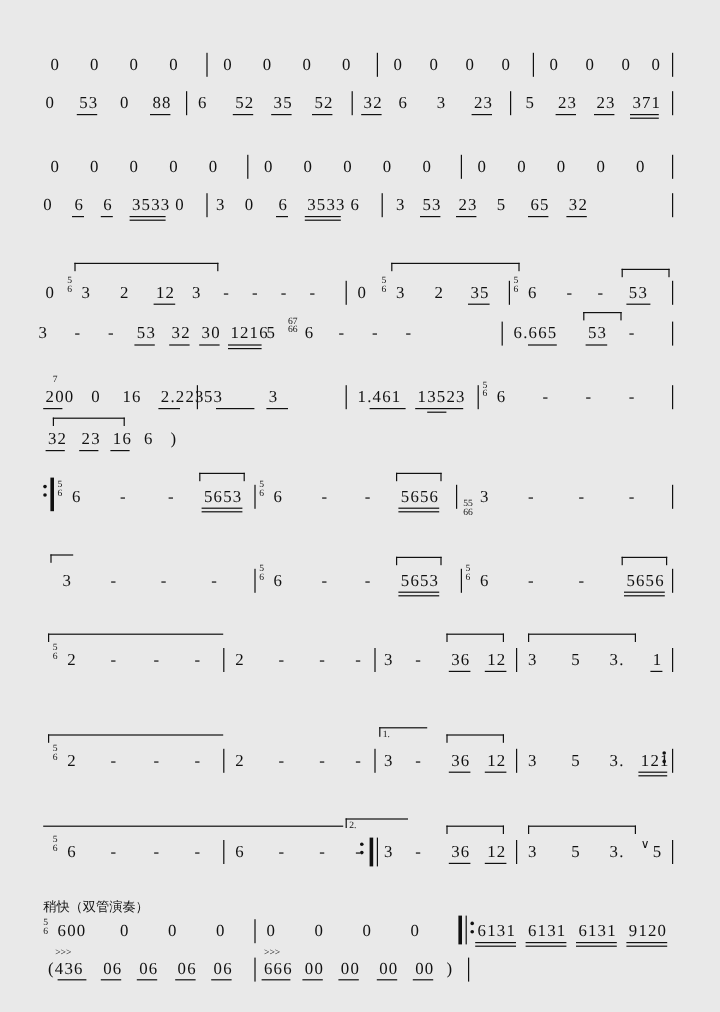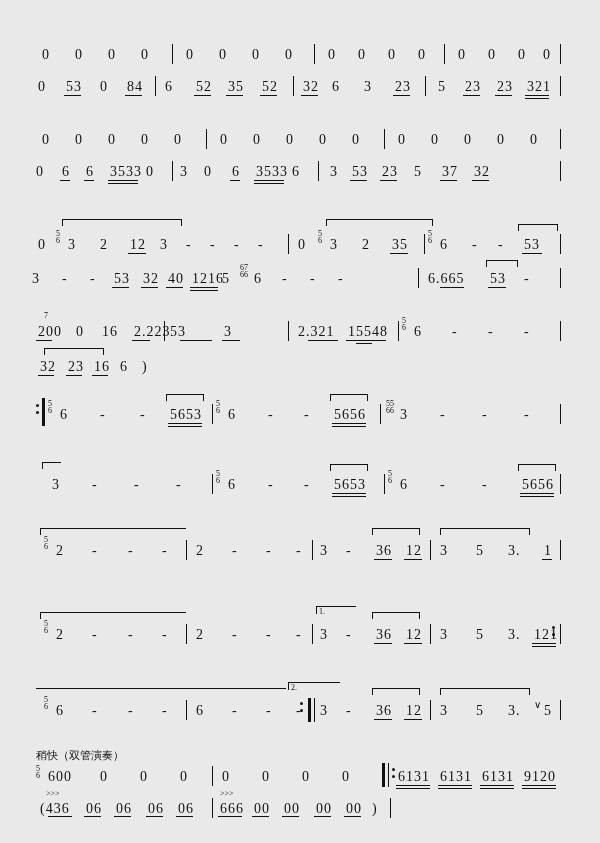--- a/index.html
+++ b/index.html
@@ -127,21 +127,21 @@
     <div class="g num" style="left:458px; top:48px;">0</div>
     <div class="g num" style="left:488px; top:48px;">0</div>
     <div class="g num" style="left:518px; top:48px;">0</div>
     <div class="g num" style="left:543px; top:48px;">0</div>
     <div class="bar" style="left:560px; top:44px; height:20px;"></div>
 
     <div class="g num" style="left:38px; top:80px;">0</div>
     <div class="g num" style="left:66px; top:80px;">53</div>
     <div class="underline" style="left:64px; top:95px; width:17px;"></div>
     <div class="g num" style="left:100px; top:80px;">0</div>
-    <div class="g num" style="left:127px; top:80px;">84</div>
+    <div class="g num" style="left:127px; top:80px;">88</div>
     <div class="underline" style="left:125px; top:95px; width:17px;"></div>
     <div class="bar" style="left:155px; top:76px; height:20px;"></div>
 
     <div class="g num" style="left:165px; top:80px;">6</div>
     <div class="g num" style="left:196px; top:80px;">52</div>
     <div class="underline" style="left:194px; top:95px; width:17px;"></div>
     <div class="g num" style="left:228px; top:80px;">35</div>
     <div class="underline" style="left:226px; top:95px; width:17px;"></div>
     <div class="g num" style="left:262px; top:80px;">52</div>
     <div class="underline" style="left:260px; top:95px; width:17px;"></div>
@@ -153,21 +153,21 @@
     <div class="g num" style="left:364px; top:80px;">3</div>
     <div class="g num" style="left:395px; top:80px;">23</div>
     <div class="underline" style="left:393px; top:95px; width:17px;"></div>
     <div class="bar" style="left:425px; top:76px; height:20px;"></div>
 
     <div class="g num" style="left:438px; top:80px;">5</div>
     <div class="g num" style="left:465px; top:80px;">23</div>
     <div class="underline" style="left:463px; top:95px; width:17px;"></div>
     <div class="g num" style="left:497px; top:80px;">23</div>
     <div class="underline" style="left:495px; top:95px; width:17px;"></div>
-    <div class="g num" style="left:527px; top:80px;">321</div>
+    <div class="g num" style="left:527px; top:80px;">371</div>
     <div class="underline" style="left:525px; top:95px; width:24px;"></div>
     <div class="underline" style="left:525px; top:98px; width:24px;"></div>
     <div class="bar" style="left:560px; top:76px; height:20px;"></div>
   </div>
 
   <div>
     <div class="g num" style="left:42px; top:133px;">0</div>
     <div class="g num" style="left:75px; top:133px;">0</div>
     <div class="g num" style="left:108px; top:133px;">0</div>
     <div class="g num" style="left:141px; top:133px;">0</div>
@@ -208,21 +208,21 @@
     <div class="underline" style="left:254px; top:183px; width:30px;"></div>
     <div class="g num" style="left:292px; top:165px;">6</div>
     <div class="bar" style="left:318px; top:161px; height:20px;"></div>
 
     <div class="g num" style="left:330px; top:165px;">3</div>
     <div class="g num" style="left:352px; top:165px;">53</div>
     <div class="underline" style="left:350px; top:180px; width:17px;"></div>
     <div class="g num" style="left:382px; top:165px;">23</div>
     <div class="underline" style="left:380px; top:180px; width:17px;"></div>
     <div class="g num" style="left:414px; top:165px;">5</div>
-    <div class="g num" style="left:442px; top:165px;">37</div>
+    <div class="g num" style="left:442px; top:165px;">65</div>
     <div class="underline" style="left:440px; top:180px; width:17px;"></div>
     <div class="g num" style="left:474px; top:165px;">32</div>
     <div class="underline" style="left:472px; top:180px; width:17px;"></div>
     <div class="bar" style="left:560px; top:161px; height:20px;"></div>
   </div>
 
   <div>
     <div class="slurbox" style="left:62px; top:219px; width:118px;"></div>
     <div class="g num" style="left:38px; top:238px;">0</div>
     <div class="clefwrap" style="left:56px; top:230px;">5<br>6</div>
@@ -254,21 +254,21 @@
     <div class="underline" style="left:522px; top:253px; width:20px;"></div>
     <div class="bar" style="left:560px; top:234px; height:20px;"></div>
 
     <div class="g num" style="left:32px; top:272px;">3</div>
     <div class="g num" style="left:62px; top:272px;">-</div>
     <div class="g num" style="left:90px; top:272px;">-</div>
     <div class="g num" style="left:114px; top:272px;">53</div>
     <div class="underline" style="left:112px; top:287px; width:17px;"></div>
     <div class="g num" style="left:143px; top:272px;">32</div>
     <div class="underline" style="left:141px; top:287px; width:17px;"></div>
-    <div class="g num" style="left:168px; top:272px;">40</div>
+    <div class="g num" style="left:168px; top:272px;">30</div>
     <div class="underline" style="left:166px; top:287px; width:17px;"></div>
     <div class="g num" style="left:192px; top:272px;">1216</div>
     <div class="underline" style="left:190px; top:287px; width:28px;"></div>
     <div class="underline" style="left:190px; top:290px; width:28px;"></div>
     <div class="g num" style="left:222px; top:272px;">5</div>
     <div class="clefwrap" style="left:240px; top:264px;">67<br>66</div>
     <div class="g num" style="left:254px; top:272px;">6</div>
     <div class="g num" style="left:282px; top:272px;">-</div>
     <div class="g num" style="left:310px; top:272px;">-</div>
     <div class="g num" style="left:338px; top:272px;">-</div>
@@ -291,23 +291,23 @@
     <div class="g num" style="left:134px; top:325px;">2.223</div>
     <div class="underline" style="left:132px; top:340px; width:18px;"></div>
     <div class="bar" style="left:164px; top:321px; height:20px;"></div>
     <div class="g num" style="left:170px; top:325px;">53</div>
     <div class="underline" style="left:180px; top:340px; width:32px;"></div>
     <div class="g num" style="left:224px; top:325px;">3</div>
     <div class="underline" style="left:222px; top:340px; width:18px;"></div>
     <div class="g num" style="left:258px; top:325px;"></div>
     <div class="bar" style="left:288px; top:321px; height:20px;"></div>
 
-    <div class="g num" style="left:298px; top:325px;">2.321</div>
+    <div class="g num" style="left:298px; top:325px;">1.461</div>
     <div class="underline" style="left:308px; top:340px; width:30px;"></div>
-    <div class="g num" style="left:348px; top:325px;">15548</div>
+    <div class="g num" style="left:348px; top:325px;">13523</div>
     <div class="underline" style="left:346px; top:340px; width:40px;"></div>
     <div class="underline" style="left:356px; top:343px; width:16px;"></div>
     <div class="bar" style="left:398px; top:321px; height:20px;"></div>
     <div class="clefwrap" style="left:402px; top:317px;">5<br>6</div>
     <div class="g num" style="left:414px; top:325px;">6</div>
     <div class="g num" style="left:452px; top:325px;">-</div>
     <div class="g num" style="left:488px; top:325px;">-</div>
     <div class="g num" style="left:524px; top:325px;">-</div>
     <div class="bar" style="left:560px; top:321px; height:20px;"></div>
 
@@ -341,21 +341,21 @@
     <div class="clefwrap" style="left:216px; top:400px;">5<br>6</div>
     <div class="g num" style="left:228px; top:408px;">6</div>
     <div class="g num" style="left:268px; top:408px;">-</div>
     <div class="g num" style="left:304px; top:408px;">-</div>
     <div class="slurbox" style="left:330px; top:394px; width:36px;"></div>
     <div class="g num" style="left:334px; top:408px;">5656</div>
     <div class="underline" style="left:332px; top:423px; width:34px;"></div>
     <div class="underline" style="left:332px; top:426px; width:34px;"></div>
     <div class="bar" style="left:380px; top:404px; height:20px;"></div>
 
-    <div class="clefwrap" style="left:386px; top:400px;">55<br>66</div>
+    <div class="clefwrap" style="left:386px; top:416px;">55<br>66</div>
     <div class="g num" style="left:400px; top:408px;">3</div>
     <div class="g num" style="left:440px; top:408px;">-</div>
     <div class="g num" style="left:482px; top:408px;">-</div>
     <div class="g num" style="left:524px; top:408px;">-</div>
     <div class="bar" style="left:560px; top:404px; height:20px;"></div>
 
     <div class="slurbox noright" style="left:42px; top:462px; width:18px;"></div>
     <div class="g num" style="left:52px; top:478px;">3</div>
     <div class="g num" style="left:92px; top:478px;">-</div>
     <div class="g num" style="left:134px; top:478px;">-</div>

